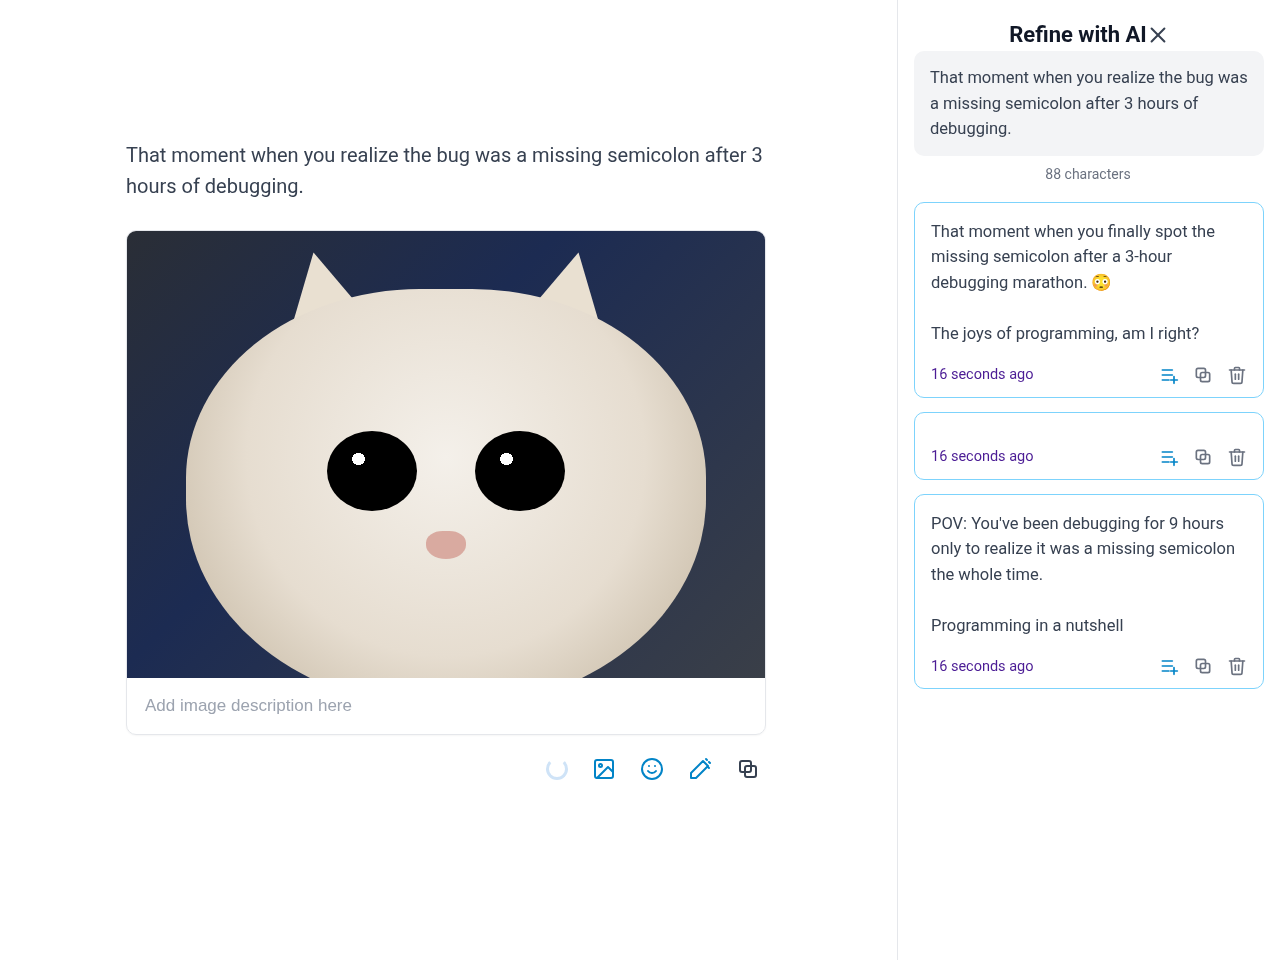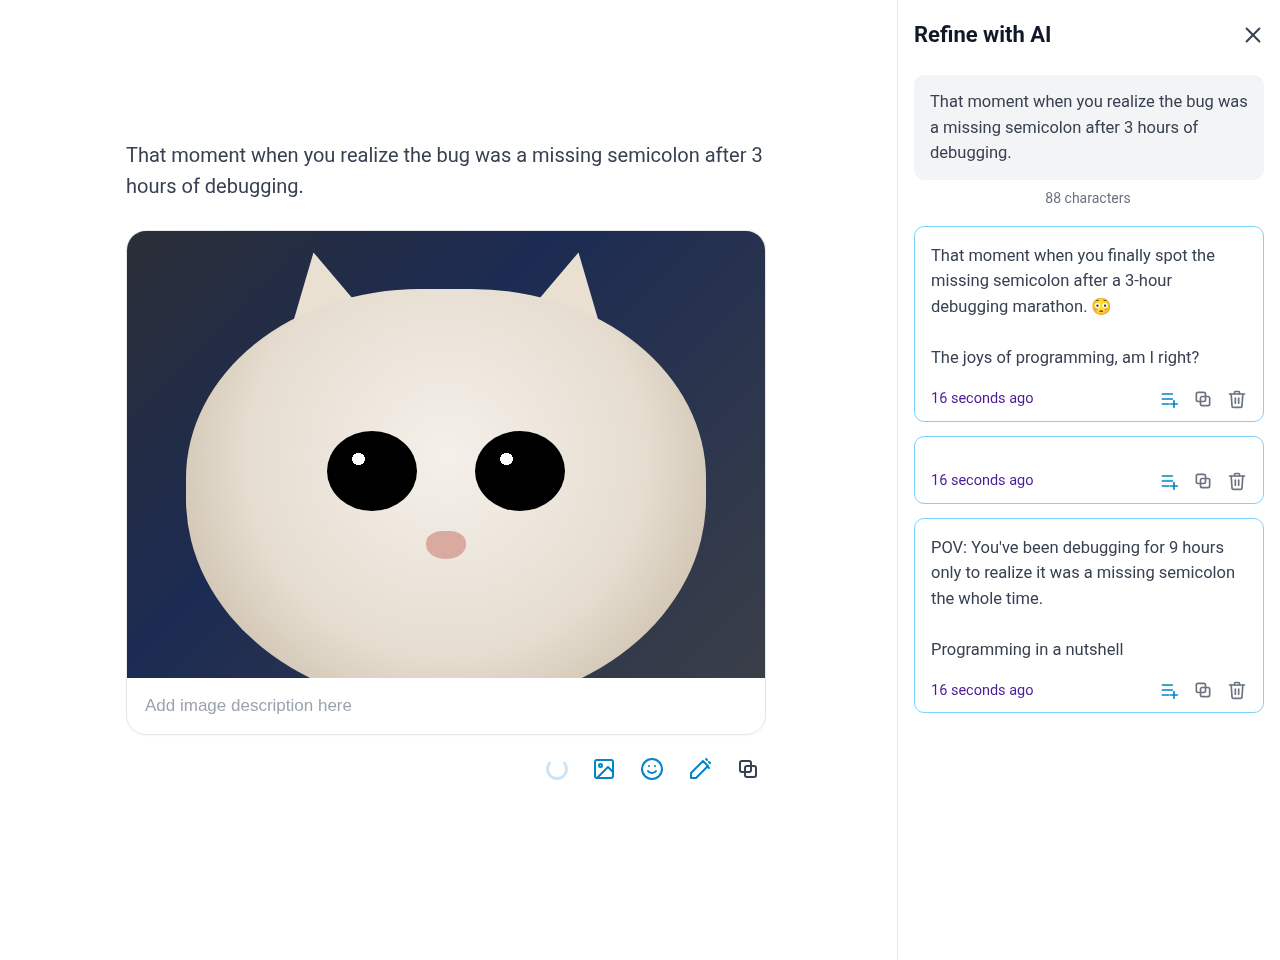--- a/index.html
+++ b/index.html
@@ -20,21 +20,21 @@
   .post-text {
     font-size: 20px;
     line-height: 1.55;
     color: #374151;
     margin-bottom: 28px;
     max-width: 640px;
   }
   .image-card {
     width: 640px;
     border: 1px solid #e5e7eb;
-    border-radius: 20px;
+    border-radius: 10px;
     overflow: hidden;
     box-shadow: 0 1px 2px rgba(0,0,0,0.04);
   }
   .image-placeholder {
     width: 100%;
     height: 447px;
     background: linear-gradient(135deg, #2a2e36 0%, #1c2b52 40%, #3a3f48 100%);
     position: relative;
     overflow: hidden;
   }
@@ -108,23 +108,23 @@
     width: 383px;
     border-left: 1px solid #e5e7eb;
     height: 100%;
     padding: 22px 16px 0 16px;
     overflow: hidden;
     display: flex;
     flex-direction: column;
   }
   .side-header {
     display: flex;
-    justify-content: space-between;
-    align-items: center;
-    margin-bottom: 28px;
+    justify-content: center;
+    align-items: center;
+    margin-bottom: 4px;
   }
   .side-title {
     font-size: 22px;
     font-weight: 700;
     color: #111827;
   }
   .close-x {
     width: 22px; height: 22px;
     cursor: pointer;
     color: #374151;

